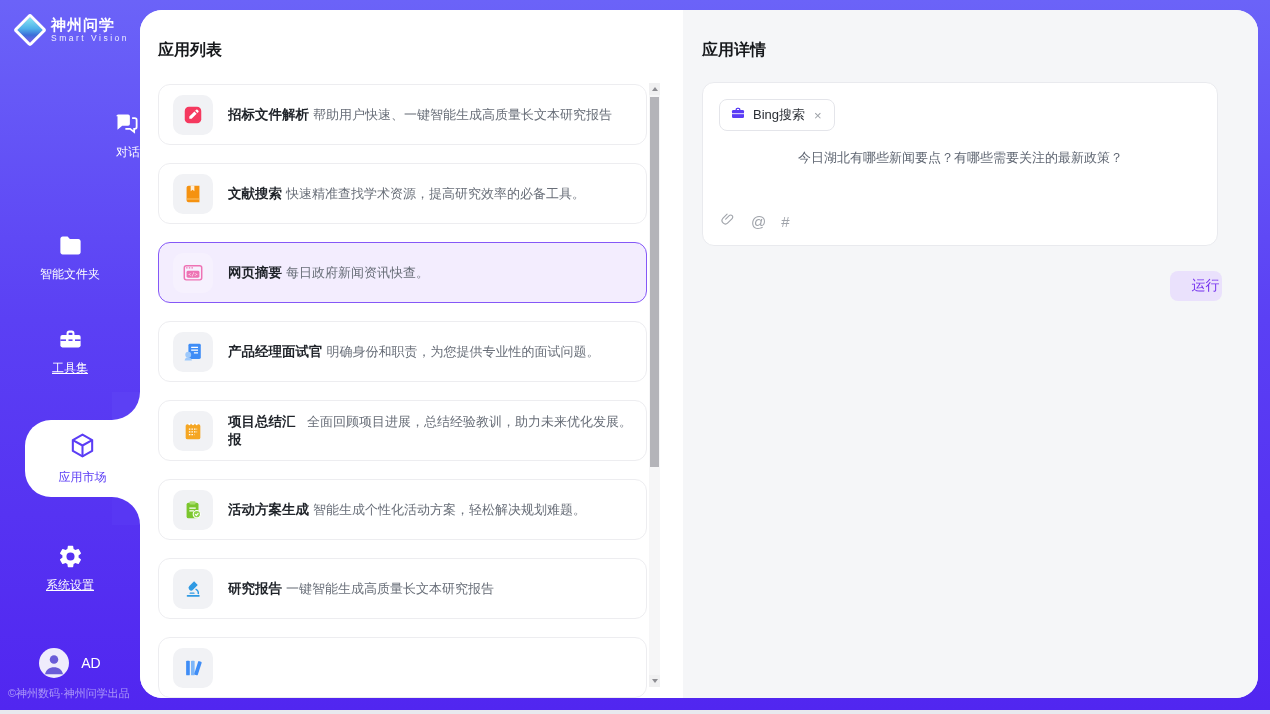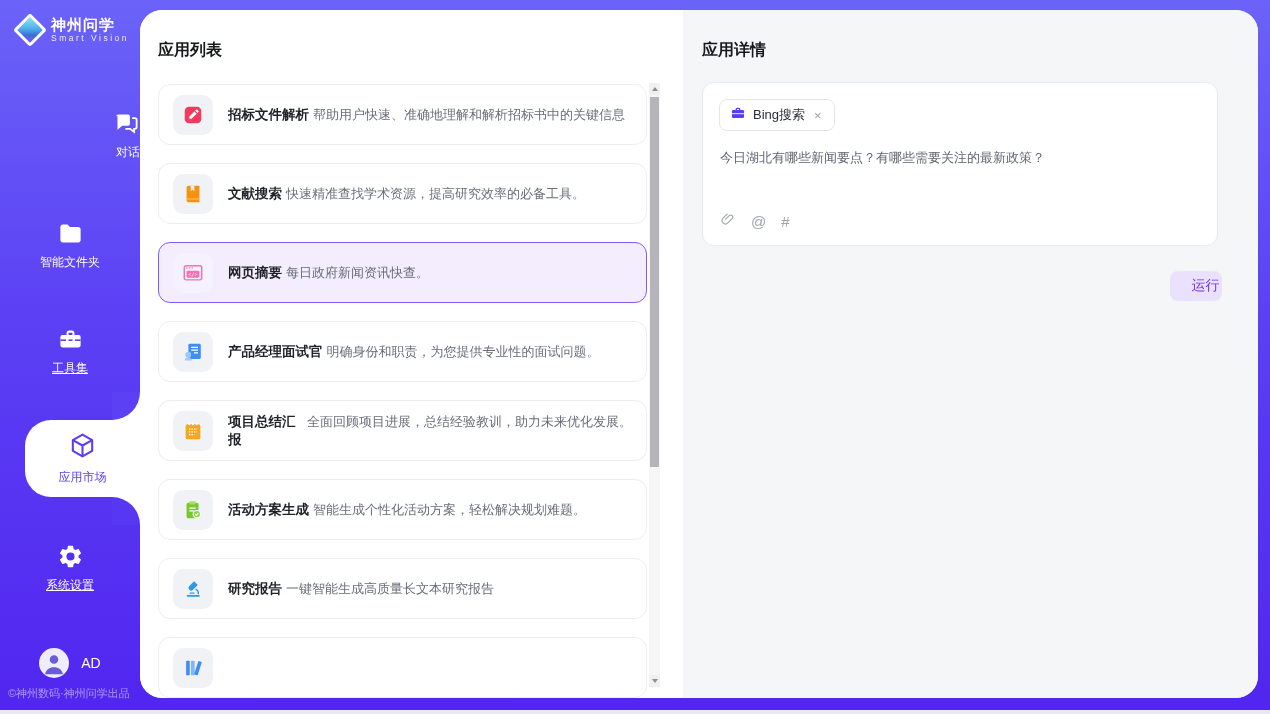--- a/index.html
+++ b/index.html
@@ -15,21 +15,21 @@
   .logo { position:absolute; left:18px; top:16px; display:flex; align-items:center; gap:9px; }
   .diamond { width:24px; height:24px; transform:rotate(45deg); border:3px solid #fff; border-radius:3px;
              background:linear-gradient(135deg,#8ae8f2 0%,#4fb0ea 45%,#3d6fd8 70%,#7b5cf0 100%); }
   .logo-text .t1 { color:#fff; font-size:15px; font-weight:bold; letter-spacing:1px; line-height:17px; }
   .logo-text .t2 { color:rgba(255,255,255,.9); font-size:8.5px; letter-spacing:2.5px; line-height:11px; }
 
   .nav-item { position:absolute; left:0; width:140px; display:flex; flex-direction:column; align-items:center; gap:7px; cursor:pointer; }
   .nav-item svg { display:block; }
   .nav-label { color:#fff; font-size:12px; }
   .nav-label.u { text-decoration:underline; }
-  .nav-chat { top:110px;align-items:flex-end; } .nav-folder { top:220px; } .nav-toolbox { top:326px; } .nav-settings { top:543px; }
+  .nav-chat { top:110px;align-items:flex-end; } .nav-folder { top:232px; } .nav-toolbox { top:326px; } .nav-settings { top:543px; }
 
   .nav-bubble { position:absolute; left:25px; top:420px; width:115px; height:77px; background:#fff;
                 border-radius:26px 0 0 26px; display:flex; flex-direction:column; align-items:center;
                 justify-content:center; gap:5px; cursor:pointer; }
   .nav-bubble .nav-label { color:#5b3df5; }
   .fillet { position:absolute; right:0; width:28px; height:28px; background:#fff; }
   .fillet.top { top:392px; } .fillet.bot { top:497px; }
   .fillet .inner { width:100%; height:100%; }
   .fillet.top .inner { background:#5c40f4; border-bottom-right-radius:28px; }
   .fillet.bot .inner { background:#5837f3; border-top-right-radius:28px; }
@@ -57,21 +57,21 @@
   .scrollbar { position:absolute; left:509px; top:73px; width:11px; height:604px; background:#f6f6f7; }
   .sb-arrow { position:absolute; left:0; width:11px; height:12px; background:#f0f0f1; display:flex; align-items:center; justify-content:center; cursor:pointer; }
   .sb-arrow.up { top:0; } .sb-arrow.down { bottom:0; }
   .tri-up { width:0; height:0; border-left:3.5px solid transparent; border-right:3.5px solid transparent; border-bottom:4px solid #8d8d92; }
   .tri-down { width:0; height:0; border-left:3.5px solid transparent; border-right:3.5px solid transparent; border-top:4px solid #8d8d92; }
   .sb-thumb { position:absolute; left:1px; top:14px; width:9px; height:370px; background:#b4b4b9; cursor:pointer; }
 
   
   .detail-panel { flex:1; position:relative; background:#f5f6f8; }
   .prompt-card { position:absolute; left:19px; top:72px; right:40px; height:164px; background:#fff;
-                 border:1px solid #e9eaee; border-radius:12px; }
+                 border:1px solid #e9eaee; border-radius:12px;text-align:center; }
   .chip { position:absolute; left:16px; top:16px; height:32px; border:1px solid #e4e5ea; border-radius:8px;
           background:#fff; display:flex; align-items:center; gap:7px; padding:0 10px; }
   .chip-label { font-size:13px; color:#2a2e34; }
   .chip-close { font-size:13px; color:#9ca0a6; cursor:pointer; line-height:1; padding:2px; }
   .query { position:absolute; left:17px; top:66px; right:16px; font-size:13px; color:#5f6672; cursor:text; }
   .composer-icons { position:absolute; left:17px; bottom:13px; display:flex; align-items:center; gap:15px; }
   .composer-icons .glyph { font-size:15px; color:#a0a4ab; cursor:pointer; }
   .run-btn { position:absolute; top:261px; right:36px; width:52px; height:30px; background:#eae1fc; color:#7634ee;
              font-size:14px; border:none; border-radius:8px; cursor:pointer; font-family:inherit;padding-left:19px; }
 </style>
@@ -170,21 +170,21 @@
         <div class="card">
           <div class="app-icon">
             <svg width="22" height="22" viewBox="0 0 24 24">
               <rect x="3" y="3" width="18" height="18" rx="4.5" fill="#f5395f"></rect>
               <path d="M8 16.2v-2.5l5.5-5.5 2.5 2.5-5.5 5.5H8z" fill="#fff"></path>
               <path d="M14.4 7.3l2.5 2.5 1-1a1.1 1.1 0 0 0 0-1.5l-1-1a1.1 1.1 0 0 0-1.5 0l-1 1z" fill="#fff"></path>
             </svg>
           </div>
           <div class="card-txt">
             <div class="card-name">招标文件解析</div>
-            <div class="card-desc">帮助用户快速、准确地理解和解析招标书中的关键信息</div>
+            <div class="card-desc">帮助用户快速、一键智能生成高质量长文本研究报告</div>
           </div>
         </div>
 
         <div class="card">
           <div class="app-icon">
             <svg width="22" height="22" viewBox="0 0 24 24">
               <path d="M5 5.2C5 4 6 3 7.2 3H19v18H7.2C6 21 5 20 5 18.8V5.2z" fill="#f59210"></path>
               <path d="M9.5 3v6l2-1.6 2 1.6V3z" fill="#fff" opacity=".85"></path>
               <path d="M5 17.5h14" stroke="#fbc26b" stroke-width="1.2"></path>
             </svg>

